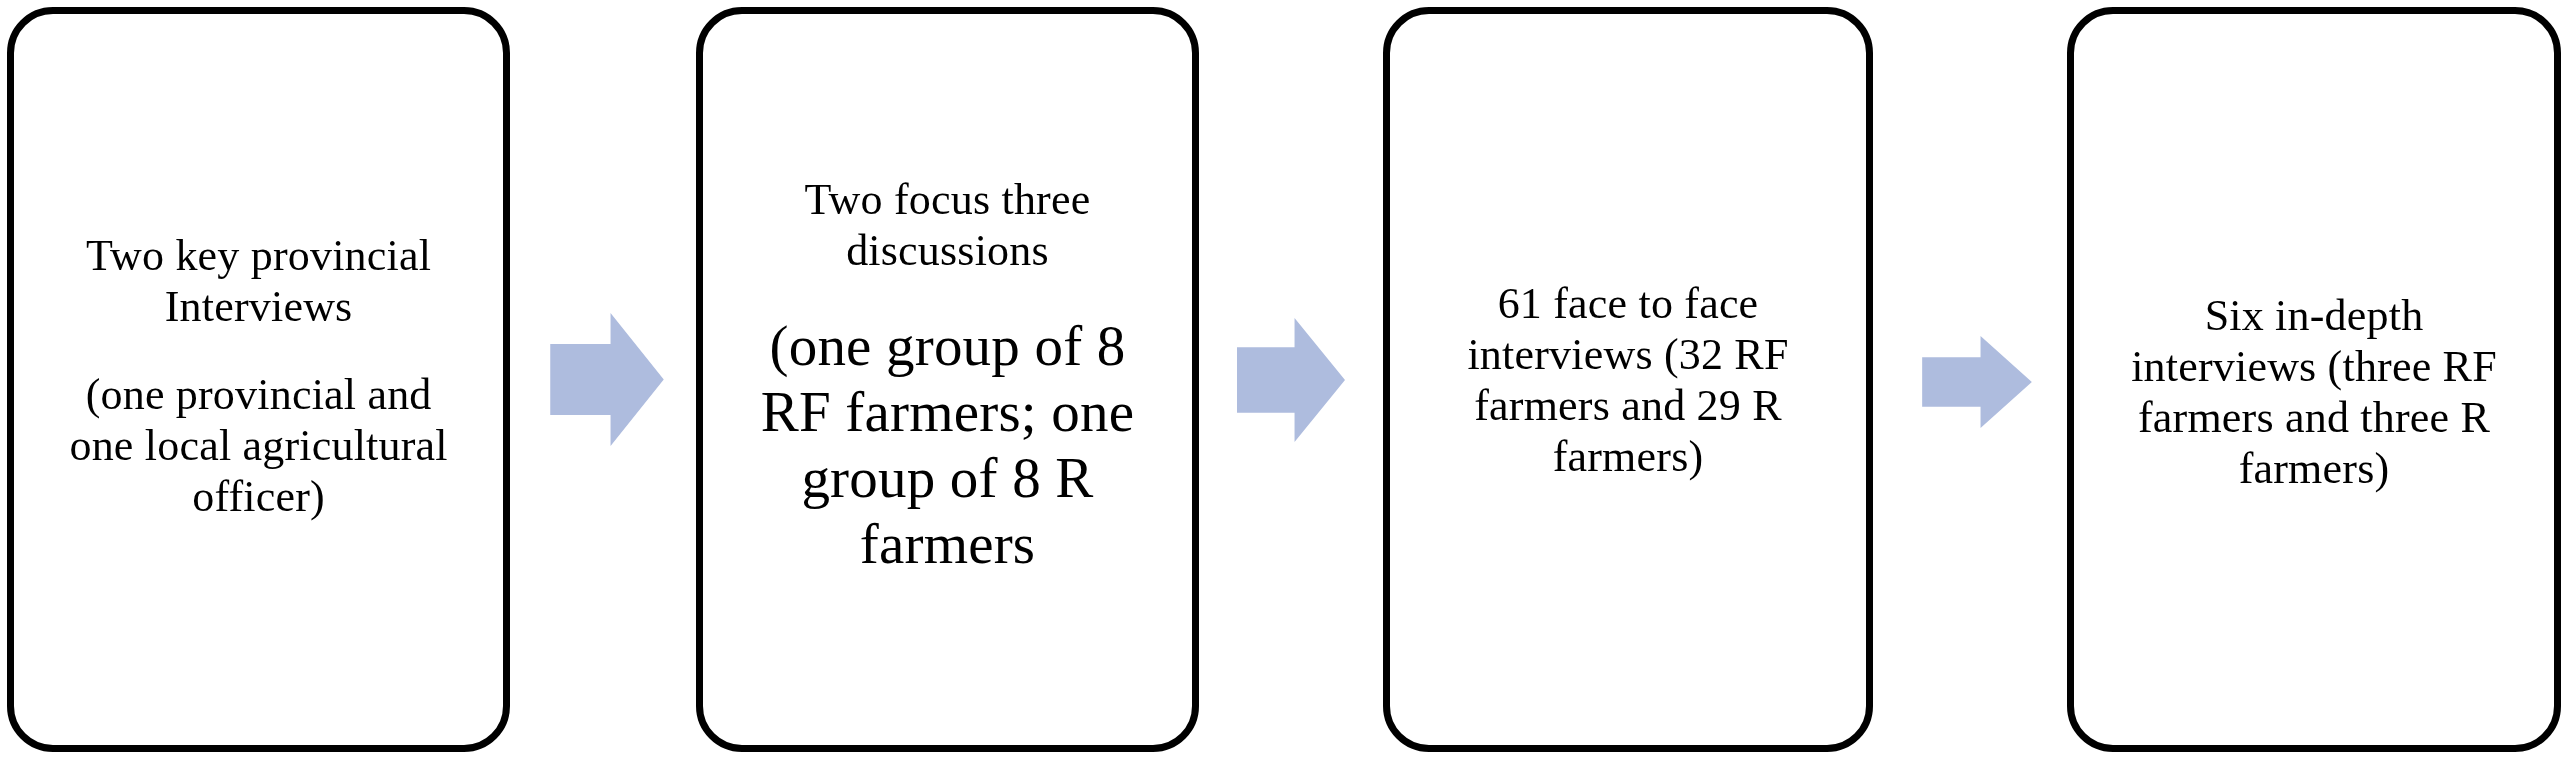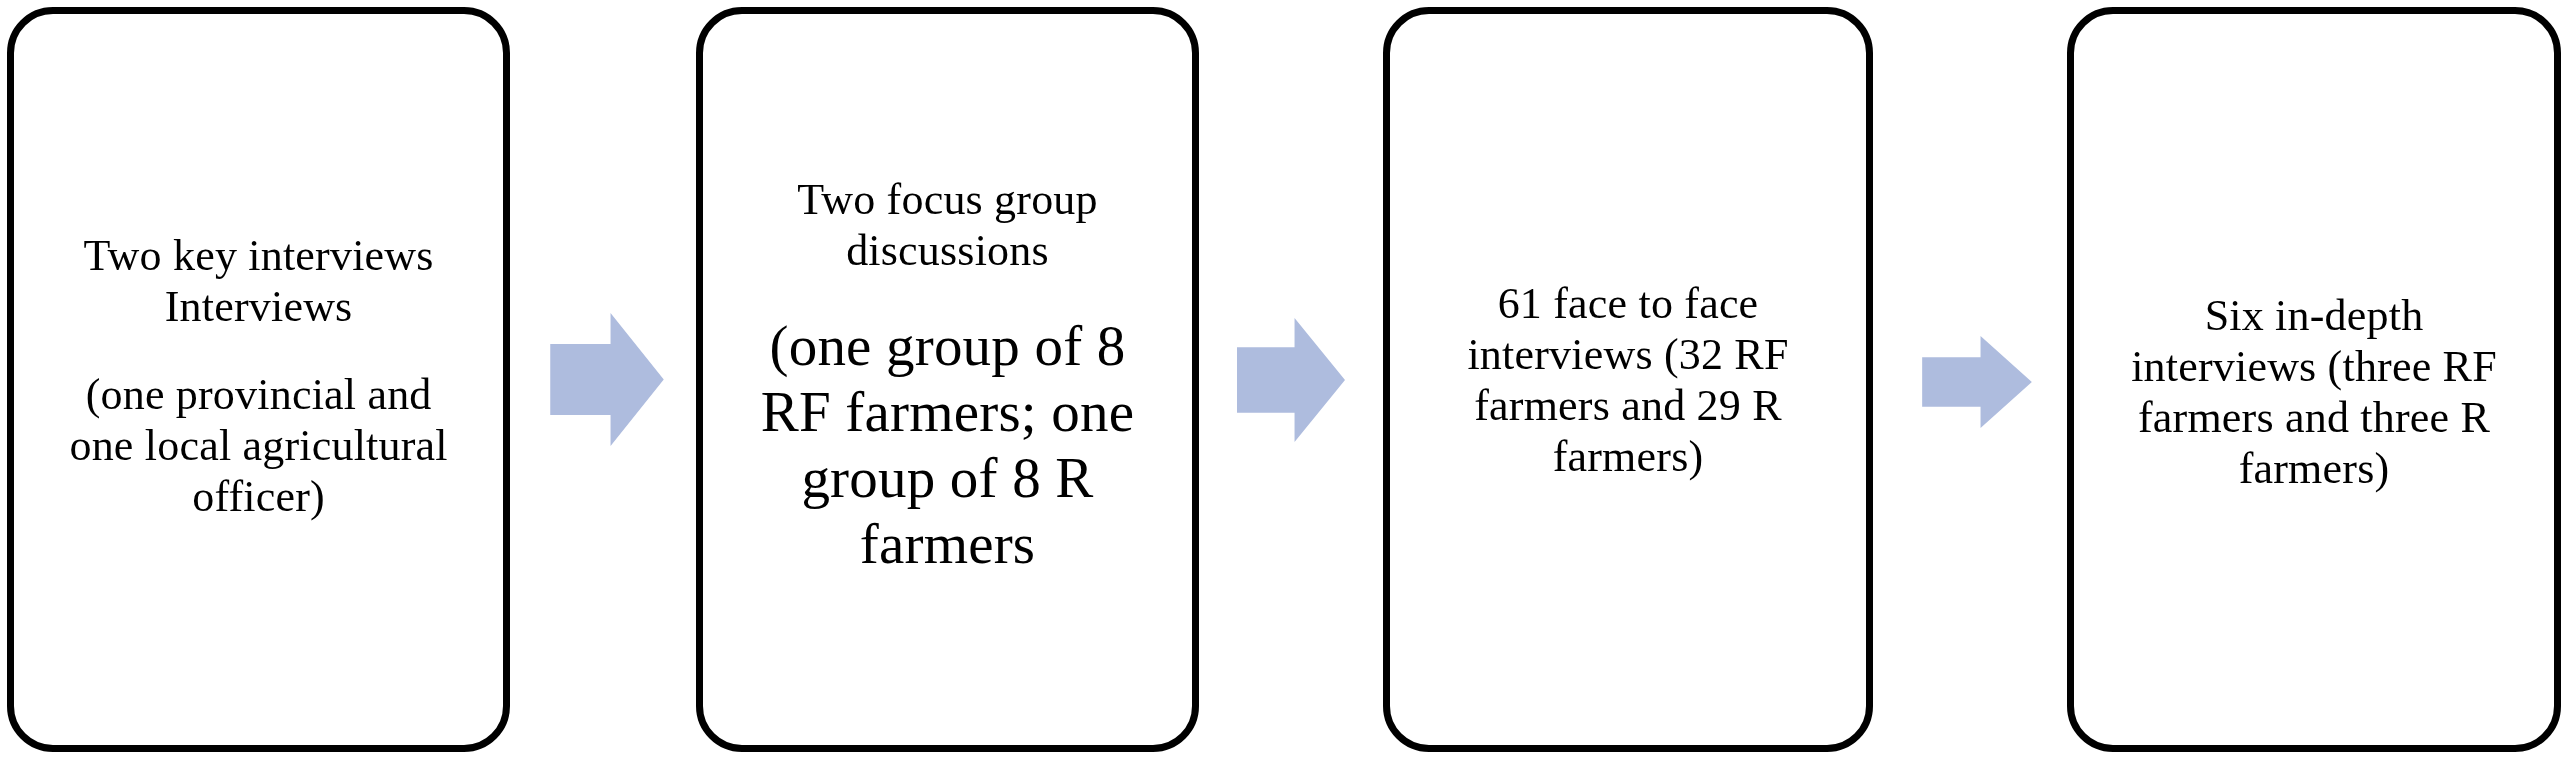--- a/index.html
+++ b/index.html
@@ -84,32 +84,32 @@
   #arrow-2 { left: 1237px; top: 318px; width: 108px; height: 124px; }
   #arrow-3 { left: 1922px; top: 336px; width: 110px; height: 92px; }
 </style>
 </head>
 <body>
 
 <div id="flow-canvas">
 
   <div class="flow-box" id="box-1">
     <div class="inner">
-      <p class="box-line box-head">Two key interviews Interviews</p>
+      <p class="box-line box-head">Two key provincial Interviews</p>
       <p class="box-line box-detail">(one provincial and one local agricultural officer)</p>
     </div>
   </div>
 
   <svg class="flow-arrow" id="arrow-1" viewBox="0 0 128 150">
     <polygon points="0,35 68,35 68,0 128,75 68,150 68,115 0,115" fill="#aebcde"></polygon>
   </svg>
 
   <div class="flow-box" id="box-2">
     <div class="inner">
-      <p class="box-line box-head">Two focus group discussions</p>
+      <p class="box-line box-head">Two focus three discussions</p>
       <p class="box-line box-detail">(one group of 8 RF farmers; one group of 8 R farmers</p>
     </div>
   </div>
 
   <svg class="flow-arrow" id="arrow-2" viewBox="0 0 122 140">
     <polygon points="0,33 65,33 65,0 122,70 65,140 65,107 0,107" fill="#aebcde"></polygon>
   </svg>
 
   <div class="flow-box" id="box-3">
     <div class="inner">

